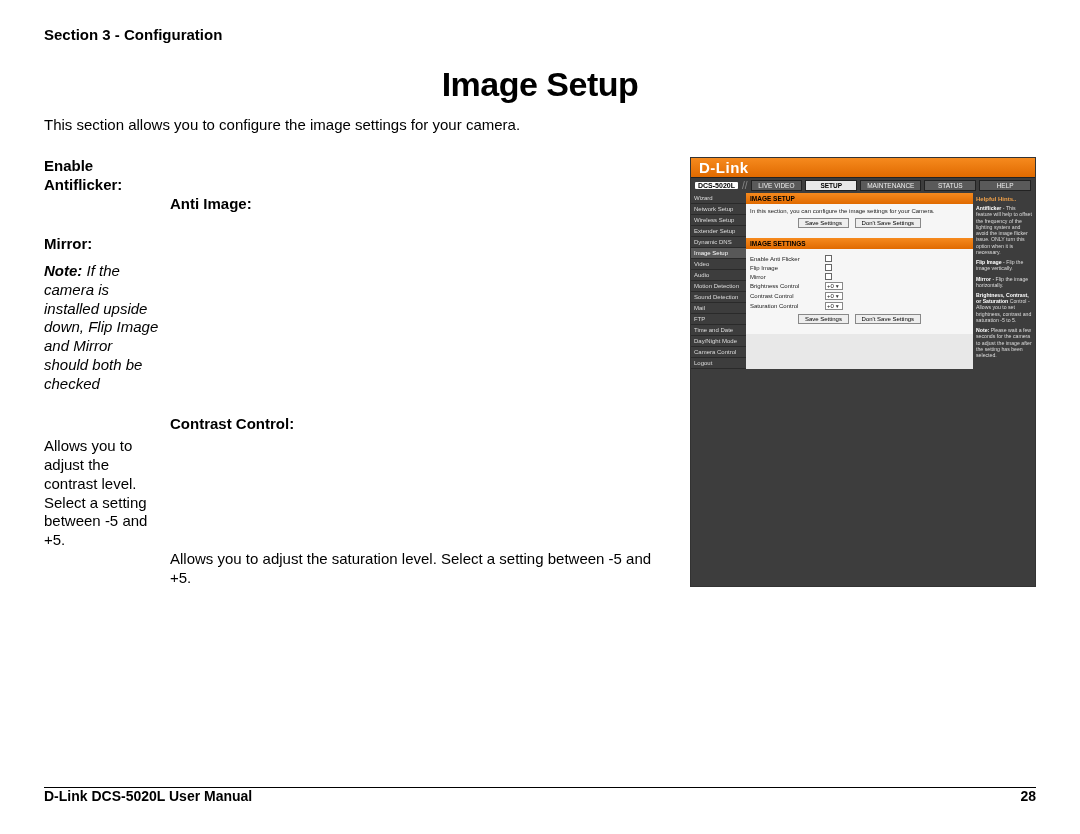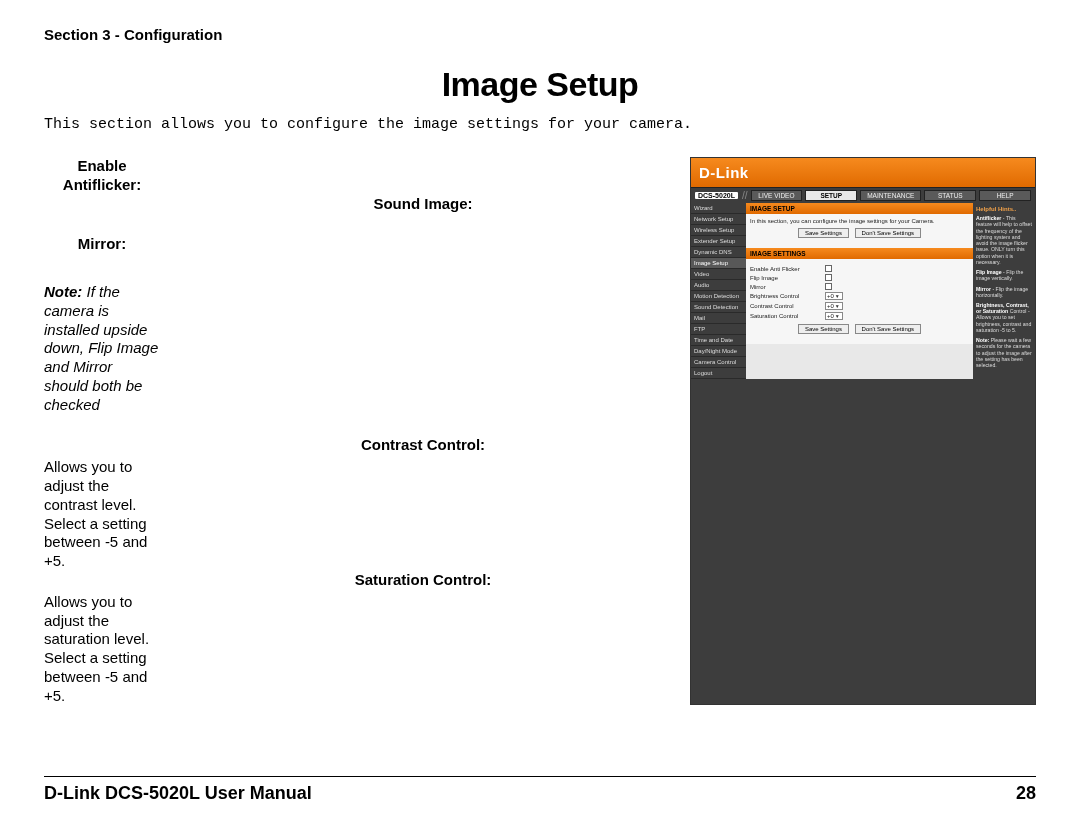--- a/index.html
+++ b/index.html
@@ -5,43 +5,43 @@
   * { box-sizing: border-box; margin: 0; padding: 0; }
   body {
     font-family: "Myriad Pro", "Segoe UI", Arial, sans-serif;
     width: 1080px; height: 834px;
     background: #fff; color: #000;
     padding: 26px 44px 0 44px;
     position: relative;
   }
   .section-header { font-size: 15px; font-weight: 700; margin-bottom: 6px; }
   .page-title { font-size: 34px; font-weight: 700; text-align: center; margin: 22px 0 12px 0; letter-spacing: -0.5px; }
-  .intro { font-size: 15px; margin-bottom: 24px; font-family: Liberation Mono, monospace; }
+  .intro { font-size: 15px; margin-bottom: 24px; }
 
   .content-wrap { display: flex; gap: 14px; }
   .text-col { flex: 1; }
   .defs { display: grid; grid-template-columns: 116px 1fr; column-gap: 10px; font-size: 15px; }
-  .def-label { font-weight: 700; text-align: center; line-height: 1.25; }
+  .def-label { font-weight: 700; text-align: left; line-height: 1.25; }
   .def-desc { line-height: 1.25; }
-  .note { font-style: italic; margin-top: 21px; }
+  .note { font-style: italic; }
   .note-lead { font-weight: 700; }
   .row-gap { height: 22px; }
   .row-sgap { height: 8px; }
 
   
   .mini {
     width: 346px;
     font-size: 7px;
     border: 1px solid #333;
     background: #3d3d3d;
     color: #fff;
   }
   .mini .brandbar {
     background: linear-gradient(#f68a1e, #e06a00);
-    height: 30px; display: flex; align-items: center; padding: 0 8px;
+    height: 20px; display: flex; align-items: center; padding: 0 8px;
     font-weight: 700; font-size: 15px; letter-spacing: 0.5px;
     color: #fff; border-bottom: 1px solid #222;
   }
   .mini .tabs {
     background: #3d3d3d; display: flex; align-items: center; gap: 3px;
     padding: 2px 4px;
   }
   .mini .model {
     background: #fff; color: #000; font-weight: 700; padding: 0 3px;
     font-size: 7px; border-radius: 1px;
@@ -73,42 +73,42 @@
   .mini .cbox { width: 7px; height: 7px; border: 1px solid #666; background: #fff; }
   .mini .sel { border: 1px solid #888; padding: 0 1px; font-size: 6px; min-width: 18px; background: #fff; display:inline-flex; align-items:center; gap:1px;}
   .mini .chev { font-size: 5px; color: #333; }
   .mini .hints { width: 62px; background: #3d3d3d; color: #ddd; padding: 3px; font-size: 5.2px; line-height: 1.2; }
   .mini .hints-title { color: #f2a24a; font-weight: 700; margin-bottom: 2px; font-size: 6px; }
   .mini .hints b { color: #fff; }
   .mini .hints p { margin-bottom: 4px; }
 
   .footer {
     position: absolute; left: 44px; right: 44px; bottom: 30px;
-    border-top: 1px solid #000; padding-top: 6px;
-    display: flex; justify-content: space-between; font-size: 18px; font-weight: 700;
+    border-top: 1px solid #000; 
+    display: flex; justify-content: space-between; font-size: 14px; font-weight: 700;
   }
 </style>
 </head>
 <body>
 
 <div class="section-header">Section 3 - Configuration</div>
 
 <h1 class="page-title">Image Setup</h1>
 
 <p class="intro">This section allows you to configure the image settings for your camera.</p>
 
 <div class="content-wrap">
   <div class="text-col">
     <div class="defs">
       <div class="def-label">Enable Antiflicker:</div>
 
       <div class="row-sgap"></div>
         <div class="row-sgap"></div>
 
-      <div class="def-label">Sound Image:</div>
+      <div class="def-label">Anti Image:</div>
 
       <div class="row-gap"></div>
         <div class="row-gap"></div>
 
       <div class="def-label">Mirror:</div>
 
       <div class="row-sgap"></div>
         <div class="row-sgap"></div>
 
       <div></div>
@@ -122,21 +122,20 @@
 
       <div class="row-gap"></div>
         <div class="row-gap"></div>
 
       <div class="def-label">Contrast Control:</div>
       <div class="def-desc">Allows you to adjust the contrast level. Select a setting between -5 and +5.</div>
 
       <div class="row-gap"></div>
         <div class="row-gap"></div>
 
-      <div class="def-label">Saturation Control:</div>
       <div class="def-desc">Allows you to adjust the saturation level. Select a setting between -5 and +5.</div>
     </div>
   </div>
 
   <div class="mini">
     <div class="brandbar">D-Link</div>
     <div class="tabs">
       <span class="model">DCS-5020L</span>
       <span class="slant">//</span>
       <span class="tab">LIVE VIDEO</span>

